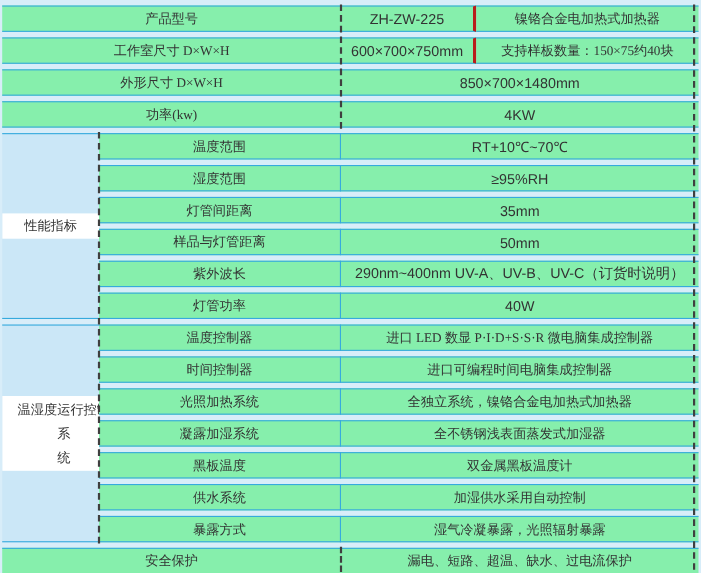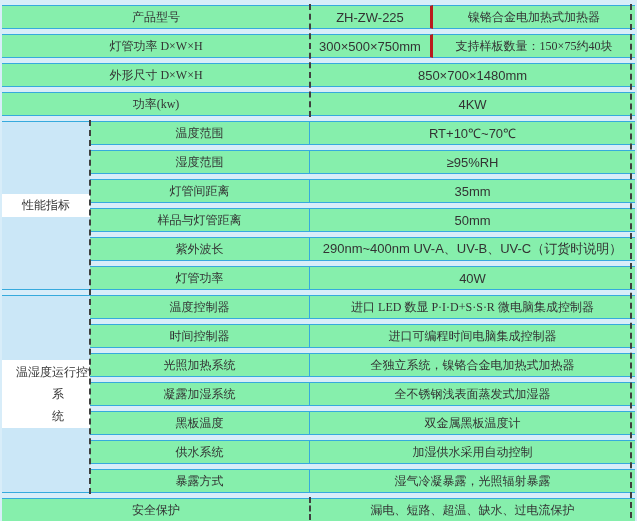--- a/index.html
+++ b/index.html
@@ -77,22 +77,22 @@
       </colgroup>
 
     <tbody>
         <tr>
       <td colspan="2" class="lbl">产品型号</td>
       <td class="val1 sans">ZH-ZW-225</td>
       <td class="lbl">镍铬合金电加热式加热器</td>
     </tr>
 
     <tr>
-      <td colspan="2" class="lbl">灯管功率 D×W×H</td>
-      <td class="val1 sans">300×500×750mm</td>
+      <td colspan="2" class="lbl">工作室尺寸 D×W×H</td>
+      <td class="val1 sans">600×700×750mm</td>
       <td class="lbl">支持样板数量：150×75约40块</td>
     </tr>
 
     <tr>
       <td colspan="2" class="lbl">外形尺寸 D×W×H</td>
       <td colspan="2" class="sans">850×700×1480mm</td>
     </tr>
 
     <tr>
       <td colspan="2" class="lbl">功率(kw)</td>

